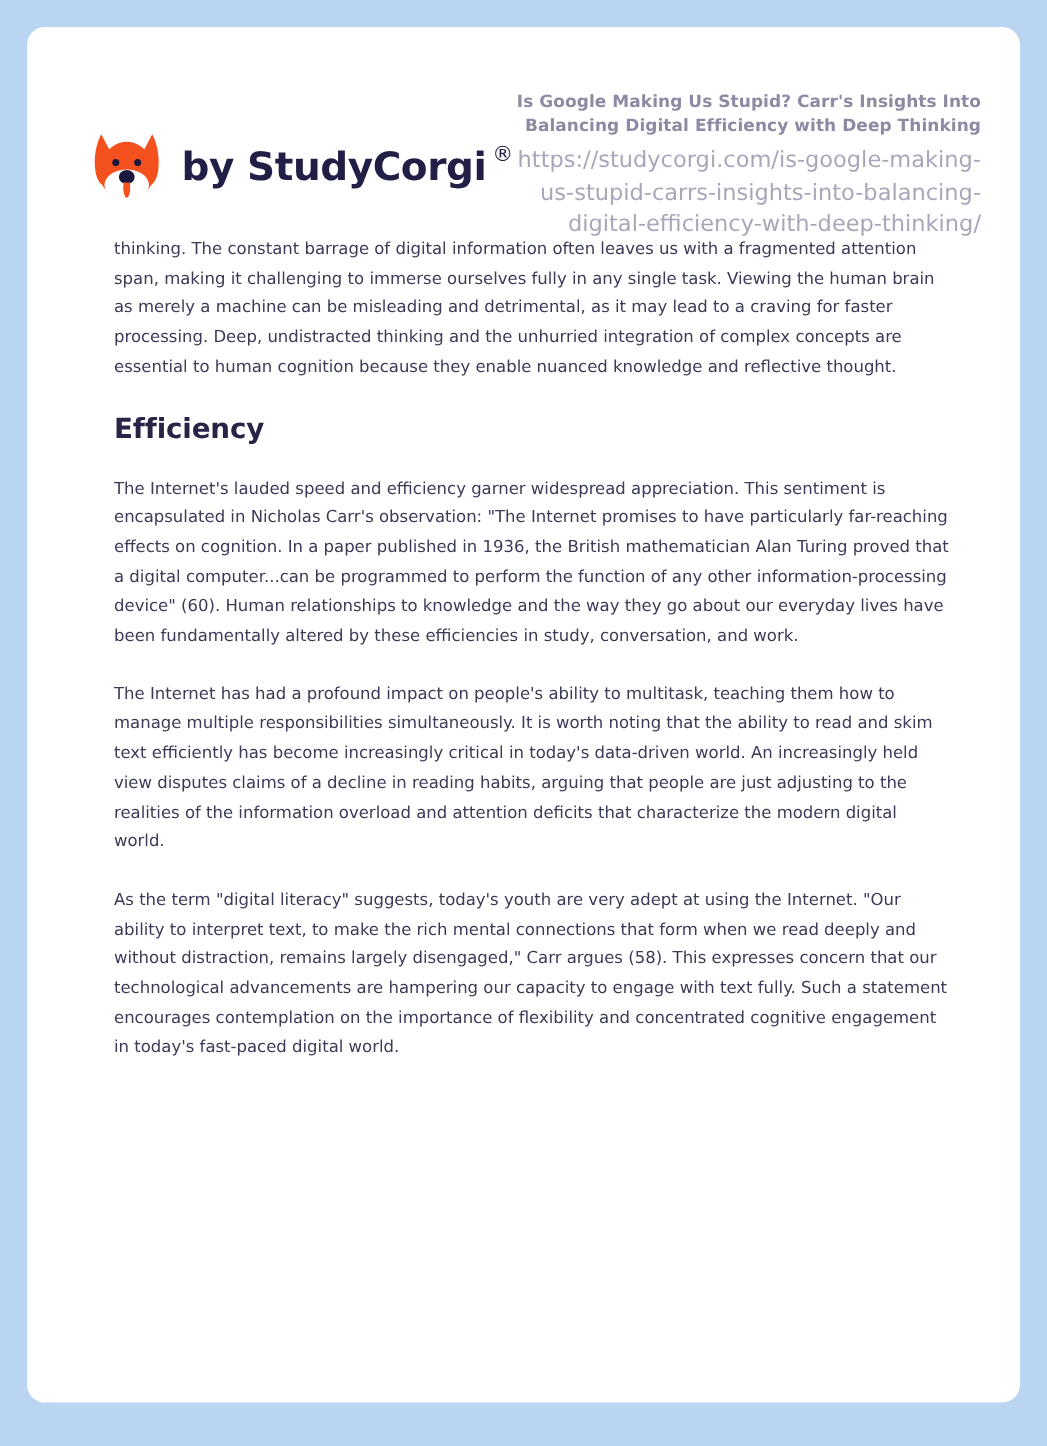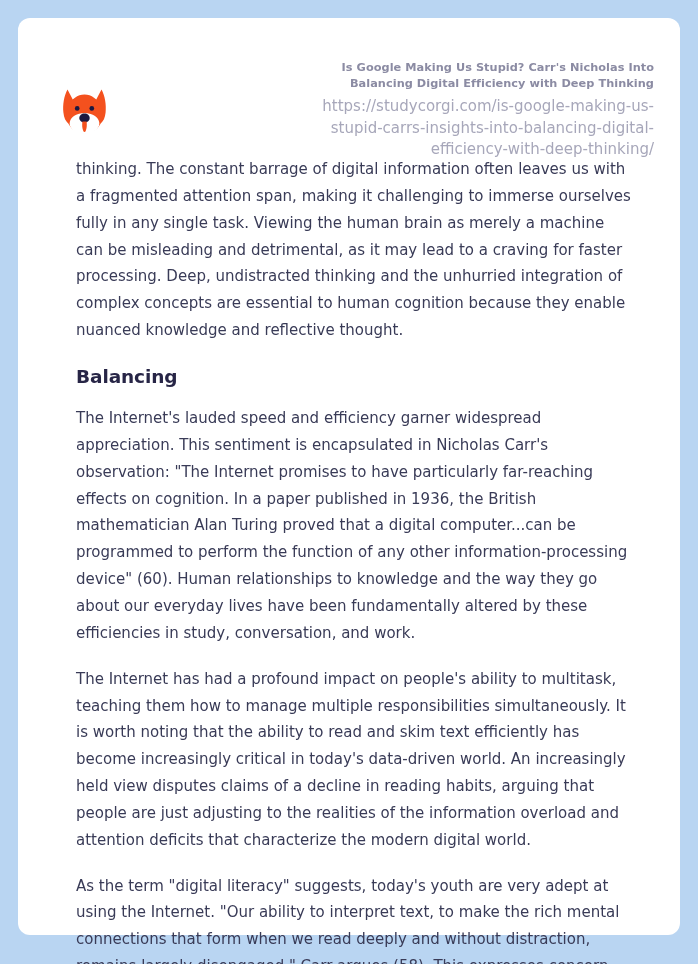--- a/index.html
+++ b/index.html
@@ -105,21 +105,21 @@
 
   
   .doc-body {
     padding: 0 45px 0 58px;
     position: relative;
     top: -2px;
   }
 
   .doc-body p {
     color: #393b57;
-    font-size: 15px;
+    font-size: 11px;
     line-height: 1.79;
     margin-bottom: 19px;
     text-align: left;
   }
 
   .doc-body p.tight {
     margin-bottom: 0;
   }
 
   .section-heading {
@@ -151,34 +151,38 @@
 
           <path d="M23.5 26.0 C31.0 26.0 37.0 29.6 38.2 35.0 C39.2 39.6 35.2 44.4 29.6 46.0 C27.6 46.6 25.6 46.9 23.5 46.9 C21.4 46.9 19.4 46.6 17.4 46.0 C11.8 44.4 7.8 39.6 8.8 35.0 C10.0 29.6 16.0 26.0 23.5 26.0 Z" fill="#ffffff"></path>
 
           <circle cx="16.2" cy="21.4" r="2.35" fill="#1b1840"></circle>
           <circle cx="30.8" cy="21.4" r="2.35" fill="#1b1840"></circle>
 
           <path d="M23.5 26.4 C26.4 26.4 28.7 28.5 28.7 31.0 C28.7 33.6 26.4 35.6 23.5 35.6 C20.6 35.6 18.3 33.6 18.3 31.0 C18.3 28.5 20.6 26.4 23.5 26.4 Z" fill="#1b1840"></path>
 
           <path d="M21.4 34.6 L25.6 34.6 C26.1 38.4 25.8 41.6 24.6 44.2 C24.2 45.1 22.8 45.1 22.4 44.2 C21.2 41.6 20.9 38.4 21.4 34.6 Z" fill="#f4511e"></path>
         </svg>
+        <div class="brand-text">
+          <span>by StudyCorgi</span>
+          <span class="brand-reg">®</span>
+        </div>
       </div>
 
       <div class="header-meta">
-        <div class="header-title">Is Google Making Us Stupid? Carr's Nicholas Into Balancing Digital Efficiency with Deep Thinking</div>
+        <div class="header-title">Is Google Making Us Stupid? Carr's Insights Into Balancing Digital Efficiency with Deep Thinking</div>
         <div class="header-url">https://studycorgi.com/is-google-making-us-stupid-carrs-insights-into-balancing-digital-efficiency-with-deep-thinking/</div>
       </div>
 
     </div>
 
     <div class="doc-body">
 
       <p>thinking. The constant barrage of digital information often leaves us with a fragmented attention span, making it challenging to immerse ourselves fully in any single task. Viewing the human brain as merely a machine can be misleading and detrimental, as it may lead to a craving for faster processing. Deep, undistracted thinking and the unhurried integration of complex concepts are essential to human cognition because they enable nuanced knowledge and reflective thought.</p>
 
-      <h2 class="section-heading">Balancing</h2>
+      <h2 class="section-heading">Efficiency</h2>
 
       <p>The Internet's lauded speed and efficiency garner widespread appreciation. This sentiment is encapsulated in Nicholas Carr's observation: "The Internet promises to have particularly far-reaching effects on cognition. In a paper published in 1936, the British mathematician Alan Turing proved that a digital computer...can be programmed to perform the function of any other information-processing device" (60). Human relationships to knowledge and the way they go about our everyday lives have been fundamentally altered by these efficiencies in study, conversation, and work.</p>
 
       <p>The Internet has had a profound impact on people's ability to multitask, teaching them how to manage multiple responsibilities simultaneously. It is worth noting that the ability to read and skim text efficiently has become increasingly critical in today's data-driven world. An increasingly held view disputes claims of a decline in reading habits, arguing that people are just adjusting to the realities of the information overload and attention deficits that characterize the modern digital world.</p>
 
       <p class="tight">As the term "digital literacy" suggests, today's youth are very adept at using the Internet. "Our ability to interpret text, to make the rich mental connections that form when we read deeply and without distraction, remains largely disengaged," Carr argues (58). This expresses concern that our technological advancements are hampering our capacity to engage with text fully. Such a statement encourages contemplation on the importance of flexibility and concentrated cognitive engagement in today's fast-paced digital world.</p>
 
     </div>
 
   </div>

